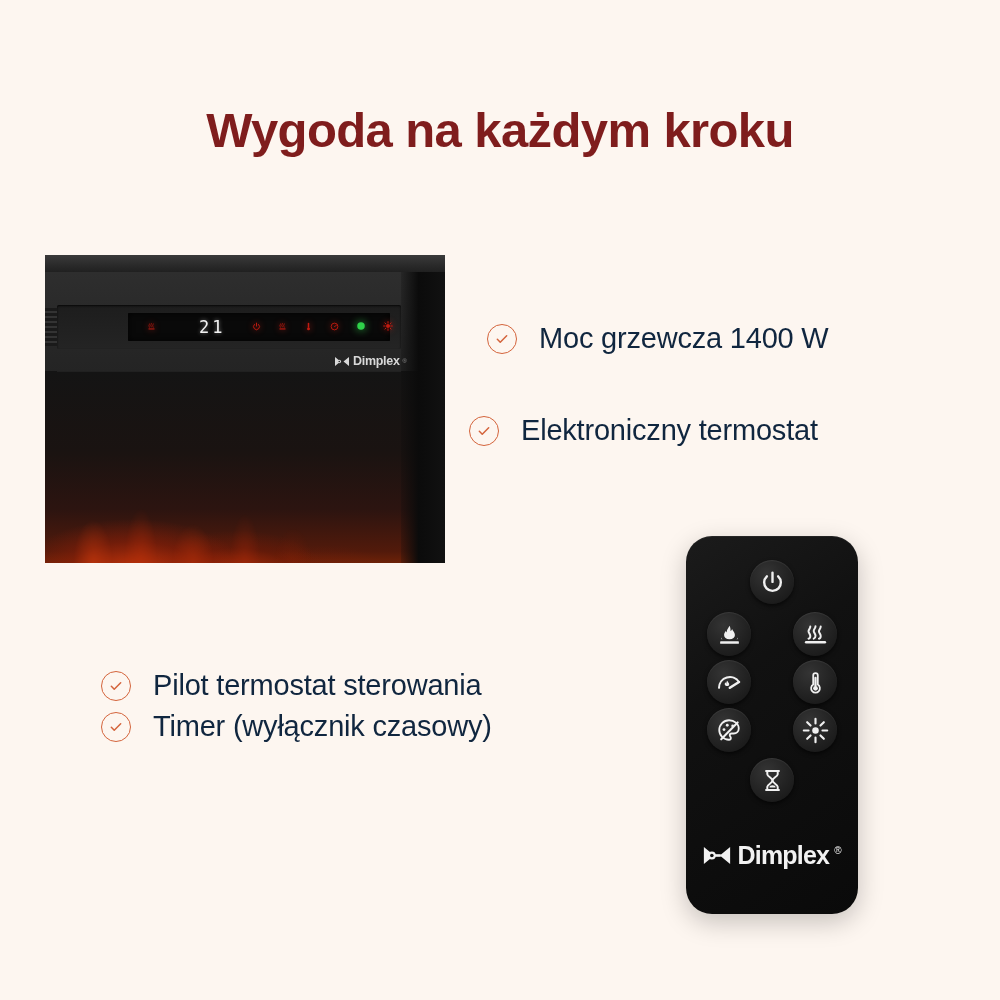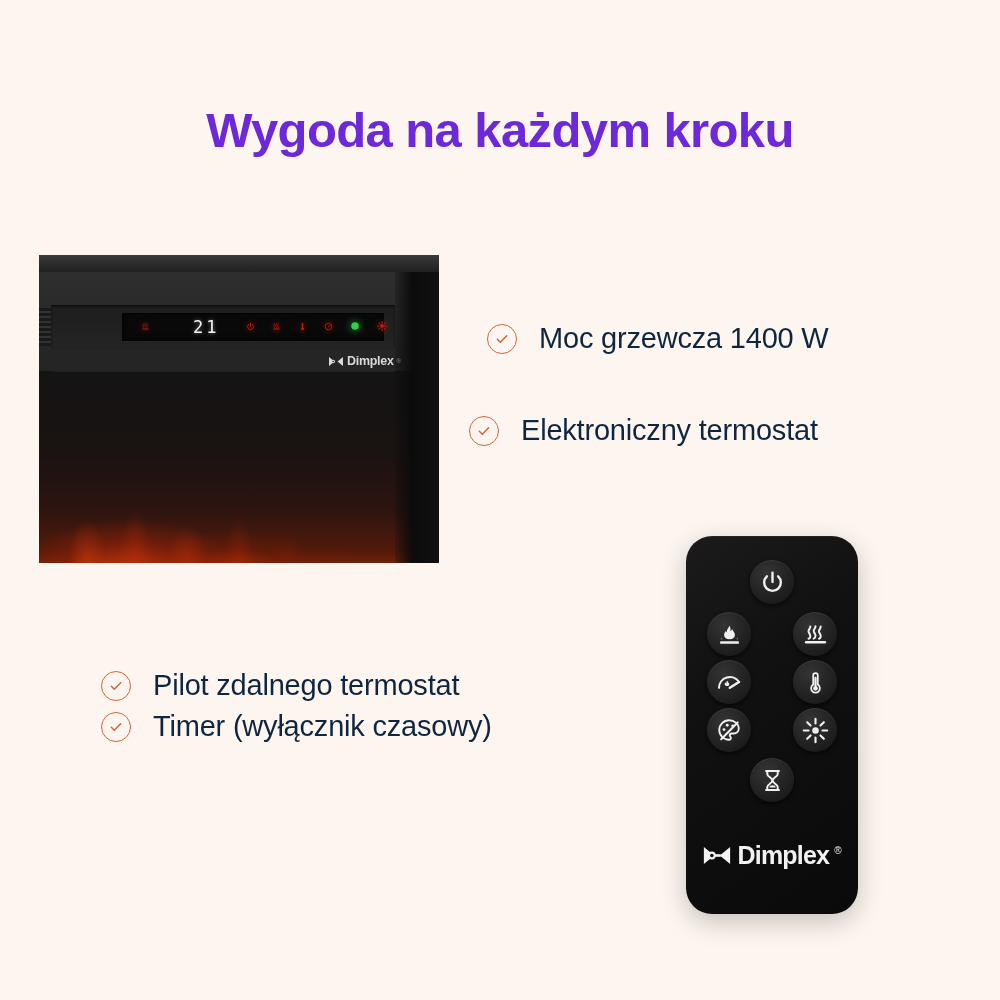--- a/index.html
+++ b/index.html
@@ -17,29 +17,29 @@
 
   
   .page-title {
     position: absolute;
     top: 104px;
     left: 0;
     width: 1000px;
     text-align: center;
     font-size: 49px;
     font-weight: bold;
-    color: #6d28d9;
+    color: #7f1d1d;
     letter-spacing: -0.6px;
     line-height: 1.1;
   }
 
   
   .fireplace {
     position: absolute;
-    left: 39px;
+    left: 45px;
     top: 255px;
     width: 400px;
     height: 308px;
     background: #0d0d0d;
     overflow: hidden;
   }
   .fp-topbar {
     position: absolute;
     left: 0; top: 0;
     width: 400px; height: 17px;
@@ -333,21 +333,21 @@
   </span>
   <span class="flabel">Elektroniczny termostat</span>
 </div>
 
 <div class="feature" id="feat-2">
   <span class="chk">
     <svg width="14" height="14" viewBox="0 0 24 24" fill="none" stroke="#d4643c" stroke-width="2.6" stroke-linecap="round" stroke-linejoin="round">
       <path d="M4 12.5l5 5 11-11"></path>
     </svg>
   </span>
-  <span class="flabel">Pilot zdalnego termostat</span>
+  <span class="flabel">Pilot termostat sterowania</span>
 </div>
 
 <div class="feature" id="feat-3">
   <span class="chk">
     <svg width="14" height="14" viewBox="0 0 24 24" fill="none" stroke="#d4643c" stroke-width="2.6" stroke-linecap="round" stroke-linejoin="round">
       <path d="M4 12.5l5 5 11-11"></path>
     </svg>
   </span>
   <span class="flabel">Timer (wyłącznik czasowy)</span>
 </div>

